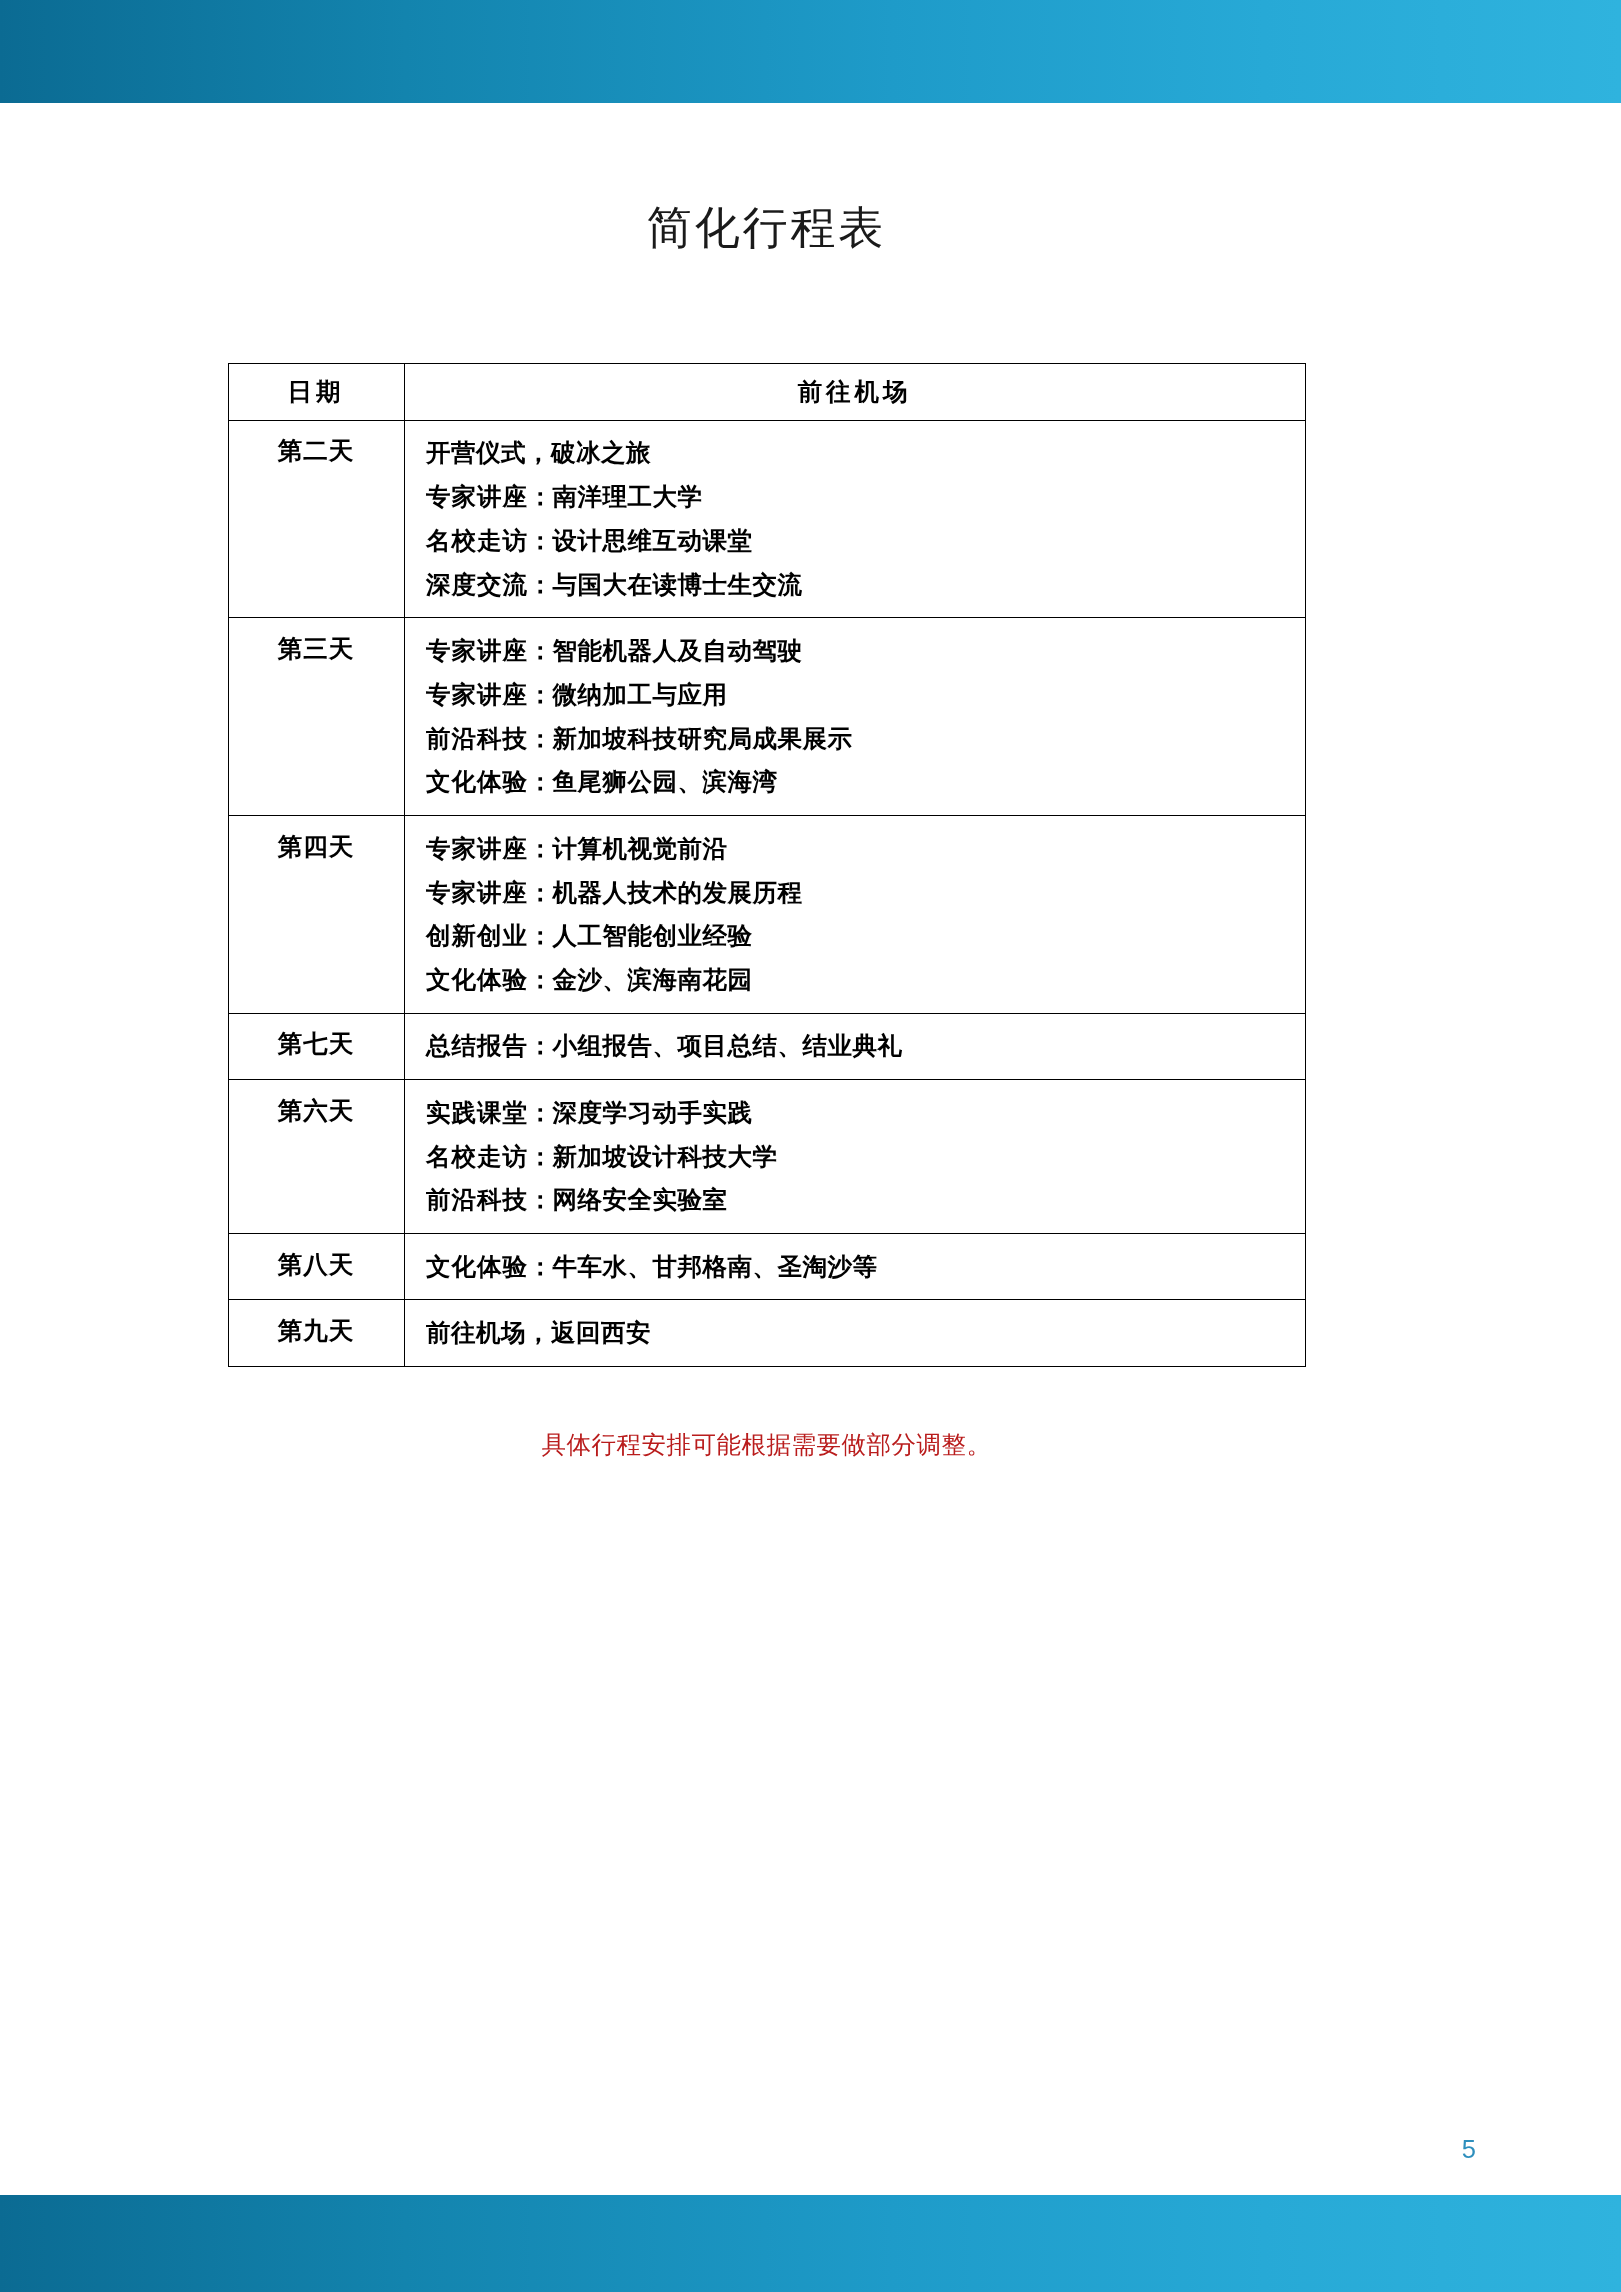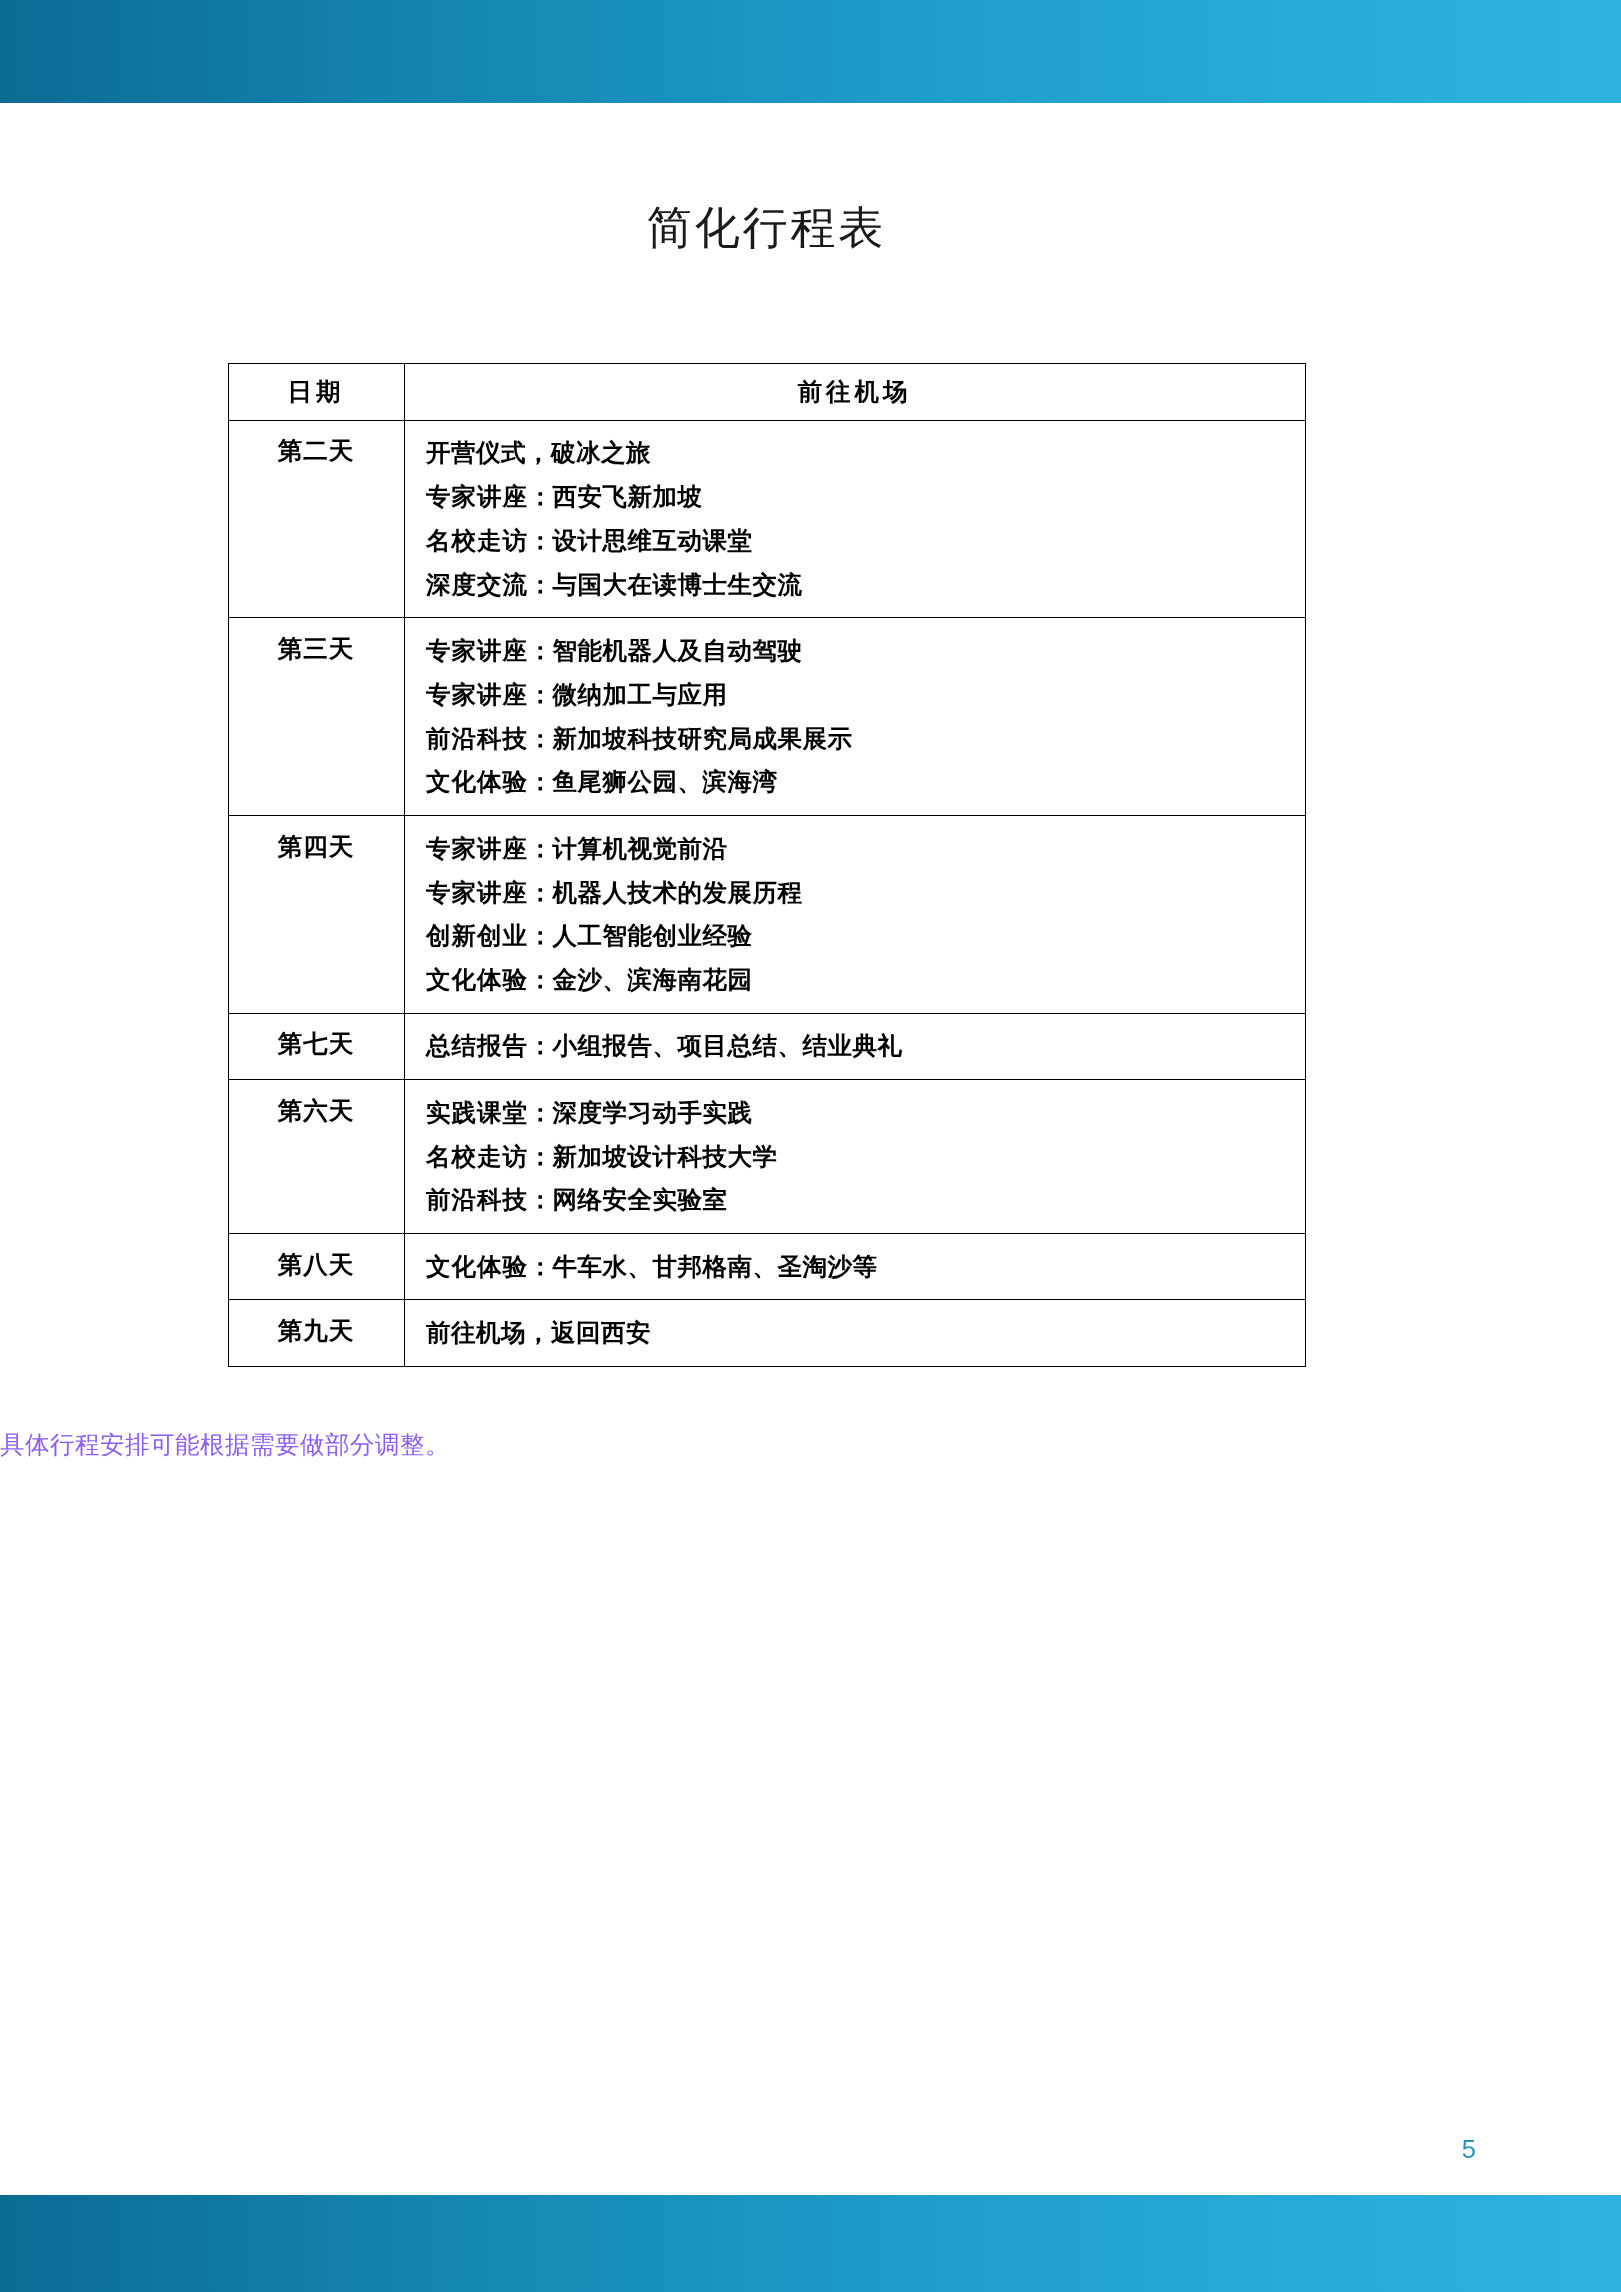--- a/index.html
+++ b/index.html
@@ -97,23 +97,23 @@
     letter-spacing: 1px;
   }
   .line .sep {
     letter-spacing: 0;
   }
   .line .val {
     letter-spacing: 0.5px;
   }
 
   .footnote {
-    text-align: left;
+    text-align: center;
     font-size: 24.5px;
-    color: #8b5cf6;
+    color: #b91c1c;
     margin-top: 61px;
     letter-spacing: 0.5px;
   }
 
   .page-number {
     position: absolute;
     right: 145px;
     bottom: 129px;
     font-size: 25.5px;
     color: #2e8fbd;
@@ -141,21 +141,21 @@
           <tr>
             <th>日期</th>
             <th>前往机场</th>
           </tr>
         </thead>
         <tbody id="table-body">
             <tr>
               <td class="day-cell">第二天</td>
               <td class="detail-cell">
                 <span class="line"><span class="val">开营仪式，破冰之旅</span></span>
-                <span class="line"><span class="label">专家讲座</span><span class="sep">：</span><span class="val">西安飞新加坡</span></span>
+                <span class="line"><span class="label">专家讲座</span><span class="sep">：</span><span class="val">南洋理工大学</span></span>
                 <span class="line"><span class="label">名校走访</span><span class="sep">：</span><span class="val">设计思维互动课堂</span></span>
                 <span class="line"><span class="label">深度交流</span><span class="sep">：</span><span class="val">与国大在读博士生交流</span></span>
               </td>
             </tr>
             <tr>
               <td class="day-cell">第三天</td>
               <td class="detail-cell">
                 <span class="line"><span class="label">专家讲座</span><span class="sep">：</span><span class="val">智能机器人及自动驾驶</span></span>
                 <span class="line"><span class="label">专家讲座</span><span class="sep">：</span><span class="val">微纳加工与应用</span></span>
                 <span class="line"><span class="label">前沿科技</span><span class="sep">：</span><span class="val">新加坡科技研究局成果展示</span></span>

